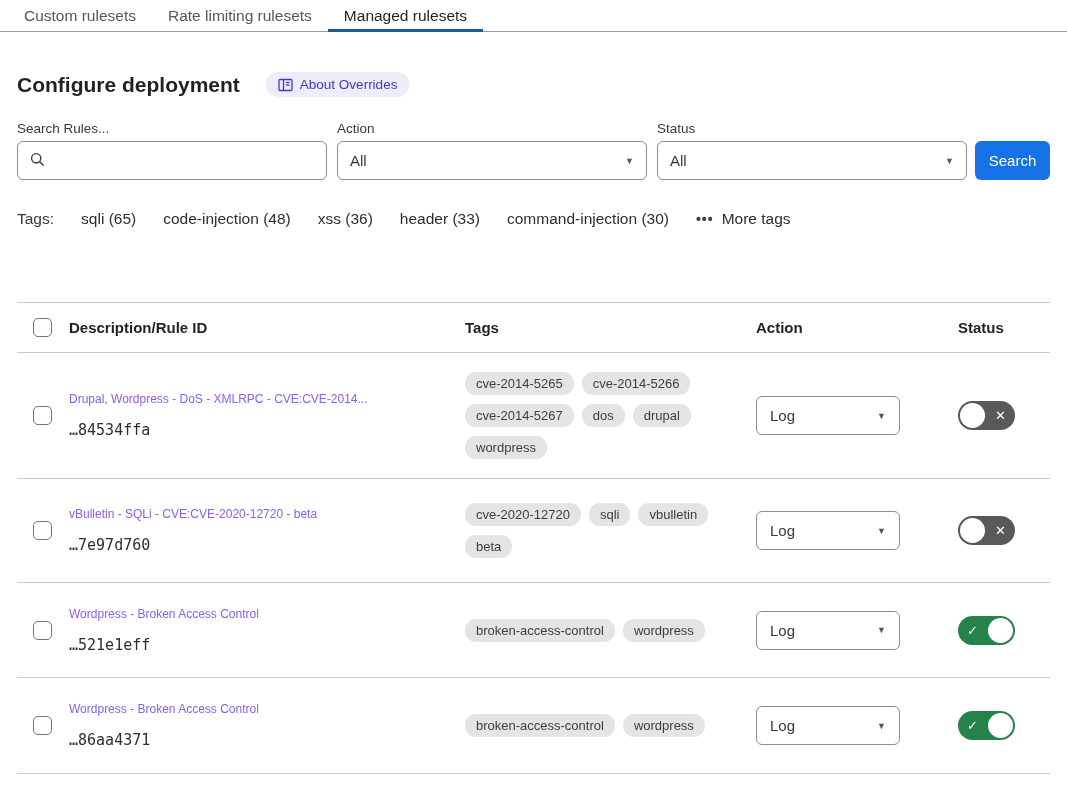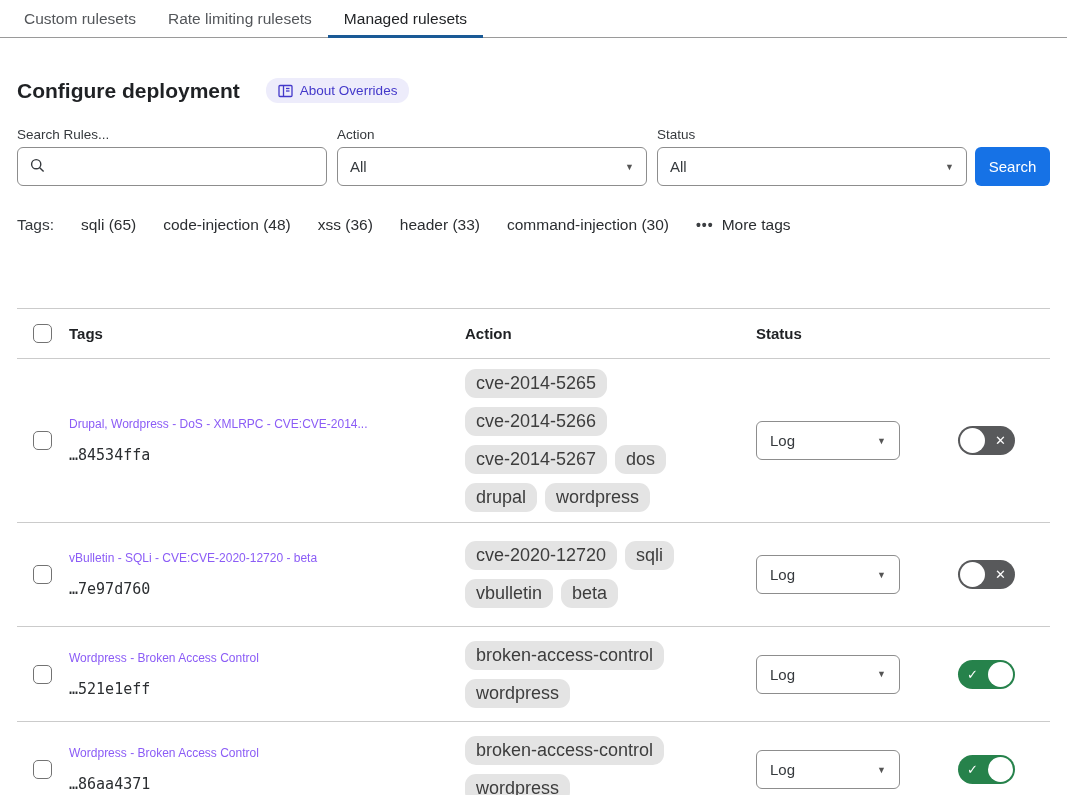--- a/index.html
+++ b/index.html
@@ -1,20 +1,20 @@
 <!DOCTYPE html>
 <html><head>
 <meta charset="utf-8">
 <style>
   * { margin:0; padding:0; box-sizing:border-box; }
   html,body { width:1067px; height:795px; background:#fff; overflow:hidden;
     font-family:"Liberation Sans","DejaVu Sans",sans-serif; color:#35393d; }
 
   
-  .tabbar { display:flex; align-items:stretch; height:38px; border-bottom:1px solid #9a9a9a; padding-left:8px; }
+  .tabbar { display:flex; align-items:stretch; height:32px; border-bottom:1px solid #9a9a9a; padding-left:8px; }
   .tab { display:flex; align-items:center; padding:0 16px; font-size:15.5px; color:#53565a;
     cursor:pointer; position:relative; }
   .tab.active { color:#1f2124; font-weight:normal; }
   .tab.active::after { content:""; position:absolute; left:0; right:0; bottom:-1px; height:3px; background:#1a5a96; }
 
   
   .content { padding:0 17px; }
 
   .headrow { display:flex; align-items:center; gap:26px; margin-top:40px; }
   .page-title { font-size:21px; font-weight:bold; color:#1f2124; }
@@ -49,21 +49,21 @@
   .thead .cell { display:flex; align-items:center; font-weight:bold; font-size:15px; color:#1f2124; }
   .cell { padding:10px 10px 10px 0; display:flex; align-items:center; }
   .cell.ckcell { padding-left:16px; align-items:center; }
   .checkbox { width:19px; height:19px; border:1px solid #737373; border-radius:5px; background:#fff; cursor:pointer; }
 
   .desc-wrap { display:flex; flex-direction:column; gap:15px; }
   .desc { font-size:12px; color:#8b5cf6; }
   .rule-id { font-family:"DejaVu Sans Mono","Liberation Mono",monospace; font-size:15px; color:#2b2e31; }
 
   .pills { display:flex; flex-wrap:wrap; gap:9px 8px; max-width:252px; }
-  .pill { background:#e4e4e4; color:#3d3d3d; font-size:18px; padding:4px 11px; border-radius:11px; white-space:nowrap; }
+  .pill { background:#e4e4e4; color:#3d3d3d; font-size:13px; padding:4px 11px; border-radius:11px; white-space:nowrap; }
 
   .action-select { width:144px; height:39px; border:1px solid #8d8d8d; border-radius:6px; background:#fff;
     display:flex; align-items:center; justify-content:space-between; padding:0 13px; font-size:15px; color:#35393d; cursor:pointer; }
 
   .toggle { width:57px; height:29px; border-radius:15px; display:flex; align-items:center; padding:0 2px; cursor:pointer; }
   .toggle.off { background:#58595b; justify-content:space-between; }
   .toggle.on  { background:#26824b; justify-content:space-between; }
   .knob { width:25px; height:25px; border-radius:50%; background:#fff; }
   .tglyph { color:#fff; font-size:13px; width:25px; text-align:center; }
 
@@ -138,20 +138,21 @@
       <span class="dots">•••</span>
       <span>More tags</span>
     </span>
   </div>
 
   <div class="rtable">
     <div class="trow thead">
       <div class="cell ckcell">
           <span class="checkbox"></span>
         </div>
+      <div class="cell">Description/Rule ID</div>
       <div class="cell">Tags</div>
       <div class="cell">Action</div>
       <div class="cell">Status</div>
     </div>
     <div id="table-body">
         <div class="trow r1">
           <div class="cell ckcell">
             <span class="checkbox"></span>
           </div>
           <div class="cell">

